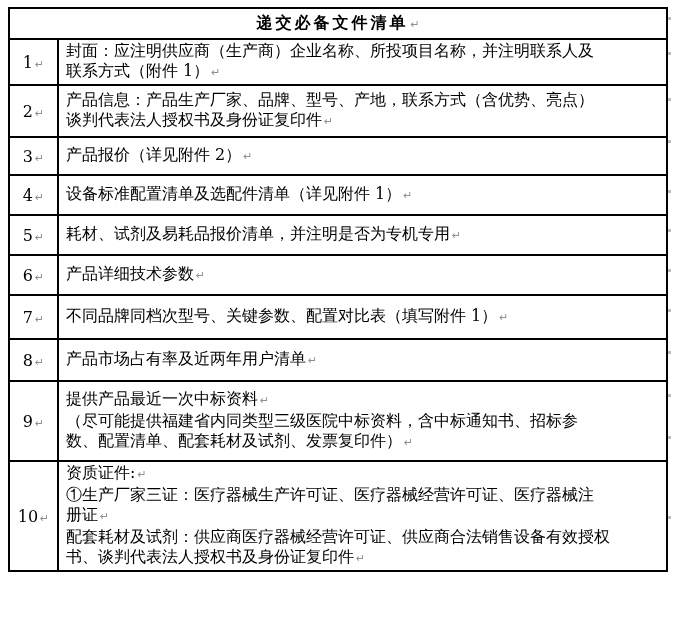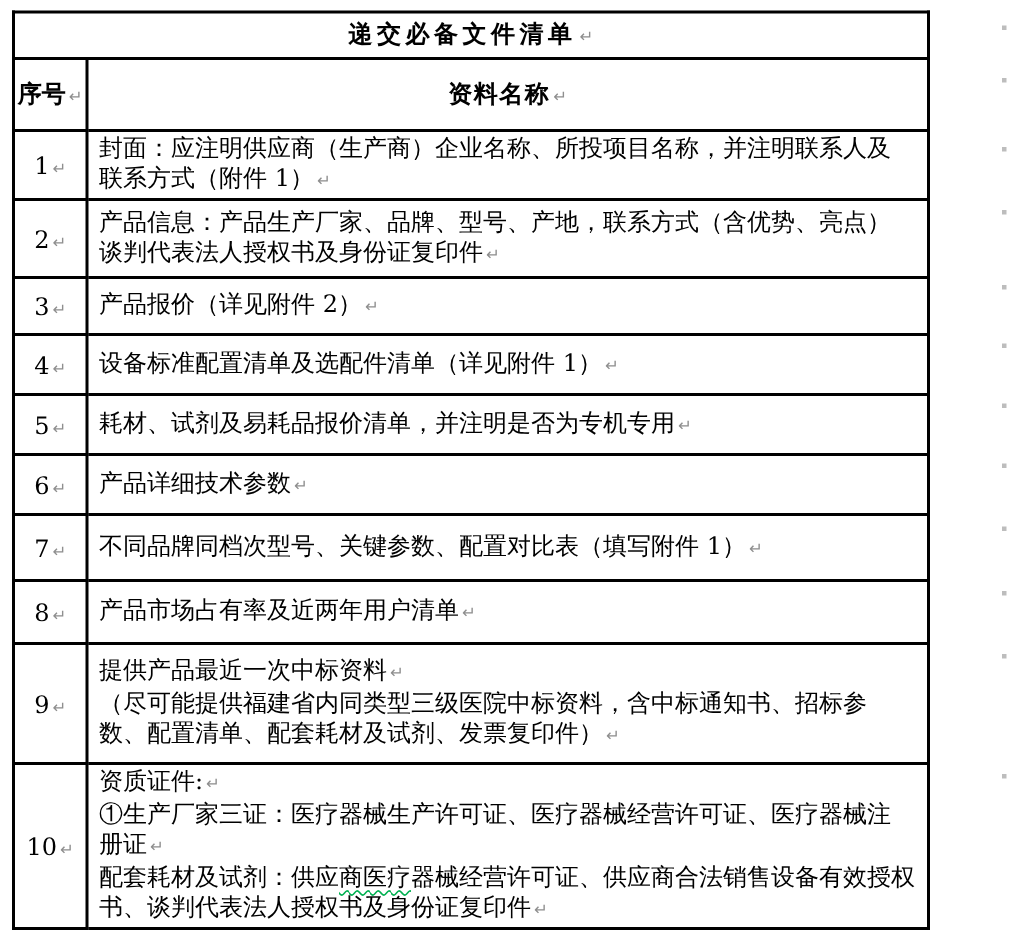--- a/index.html
+++ b/index.html
@@ -1,40 +1,39 @@
 <!DOCTYPE html>
 <html><head>
 <meta charset="utf-8">
 <style>
   * { margin:0; padding:0; box-sizing:border-box; }
   html,body { width:673px; height:622px; background:#ffffff; }
   body { position:relative; font-family:"DejaVu Serif","Liberation Serif",serif; color:#000; overflow:hidden; }
 
   .doc-table {
-    position:absolute; left:8px; top:7px; width:612px;
+    position:absolute; left:8px; top:7px; width:660px;
     border-collapse:collapse; table-layout:fixed;
   }
   .doc-table td { border:2px solid #000; vertical-align:middle; background:#fff; }
 
   .title-cell { text-align:center; font-weight:bold; font-size:16px; letter-spacing:3px; }
   .header-no   { text-align:center; font-weight:bold; font-size:16px; }
   .header-name { text-align:center; font-weight:bold; font-size:16px; letter-spacing:1px; }
 
   .no-cell { text-align:center; font-size:16px; }
   .content-cell { padding:1px 2px 1px 7px; font-size:16px; line-height:20px; }
   .line { white-space:nowrap; }
 
   .pmark {
     color:#8f8f8f; font-size:11px; letter-spacing:0;
     font-family:"DejaVu Sans","Liberation Sans",sans-serif;
     margin-left:2px; font-weight:normal;
   }
 
   .wavy {
-    text-decoration:underline;
     text-decoration-style:wavy;
     text-decoration-color:#00b050;
     text-decoration-thickness:1px;
     text-underline-offset:3px;
   }
 
   .rem { position:absolute; left:668px; width:3px; height:3px; background:#bdbdbd; }
 </style>
 </head>
 <body>
@@ -43,24 +42,20 @@
   <colgroup>
       <col style="width:49px">
       <col>
     </colgroup>
 
   <tbody>
       <tr style="height:31px">
     <td class="title-cell" colspan="2"><span>递交必备文件清单</span><span class="pmark">↵</span></td>
   </tr>
 
-  <tr style="height:48px">
-    <td class="header-no"><span>序号</span><span class="pmark">↵</span></td>
-    <td class="header-name"><span>资料名称</span><span class="pmark">↵</span></td>
-  </tr>
 
   <tr style="height:40px">
     <td class="no-cell"><span>1</span><span class="pmark">↵</span></td>
     <td class="content-cell">
       <div class="line"><span>封面：应注明供应商（生产商）企业名称、所投项目名称，并注明联系人及</span></div>
       <div class="line"><span>联系方式（附件 1）</span><span class="pmark">↵</span></div>
     </td>
   </tr>
 
   <tr style="height:52px">

